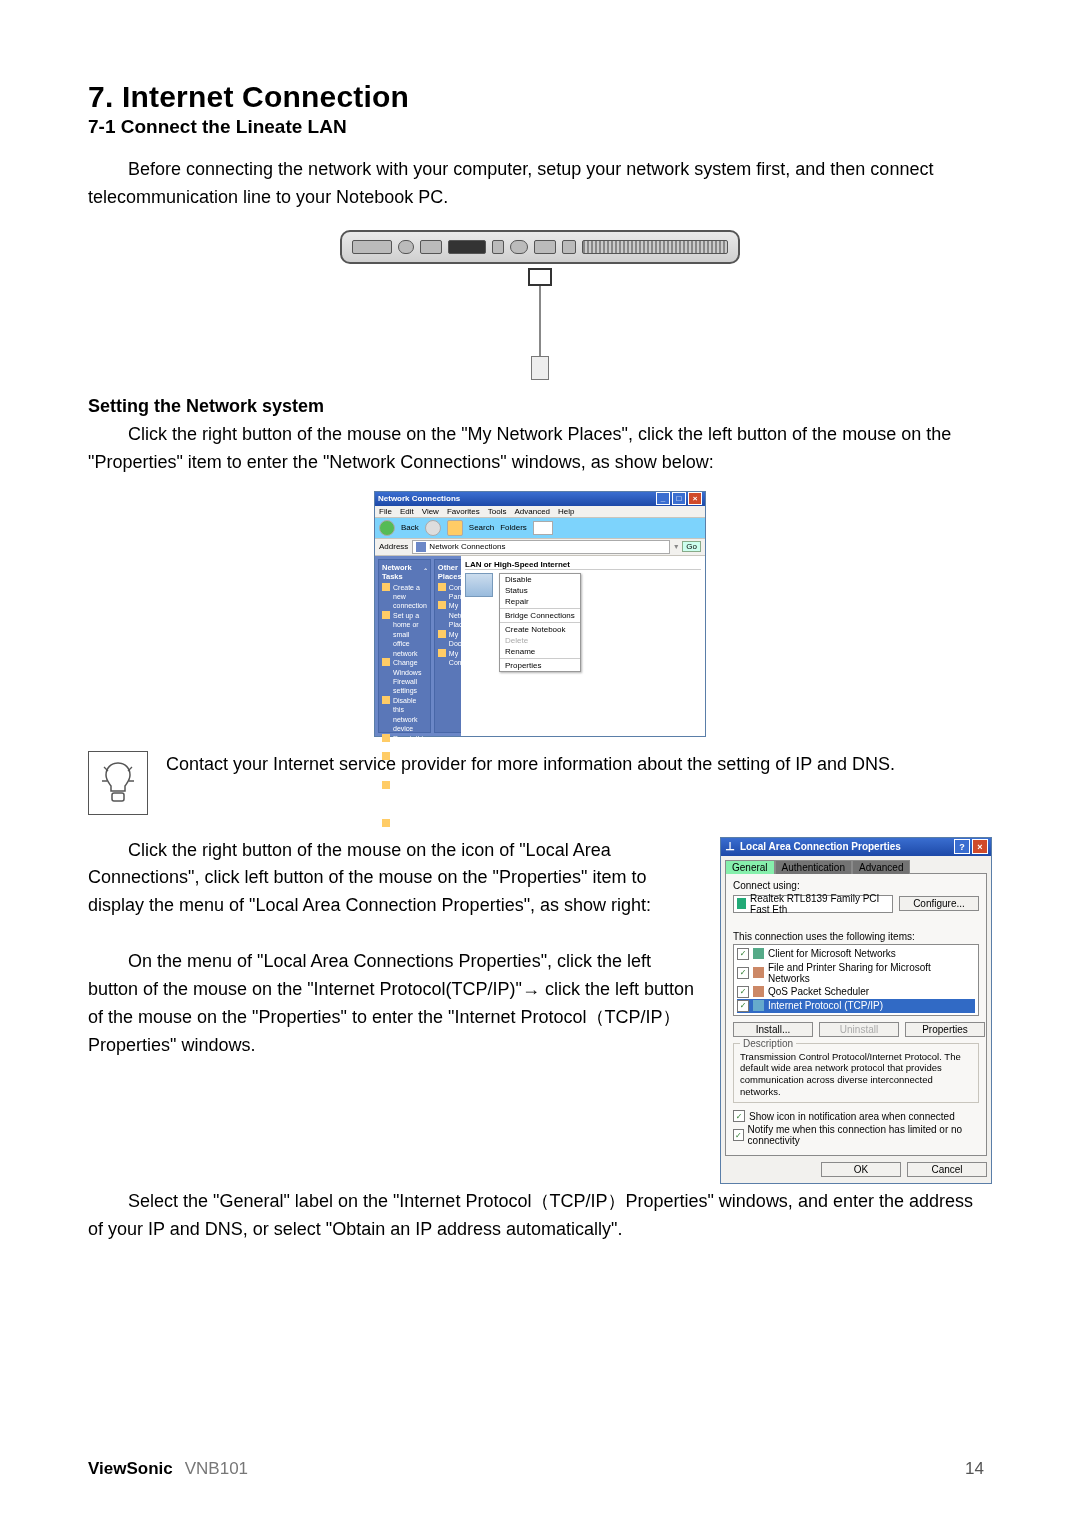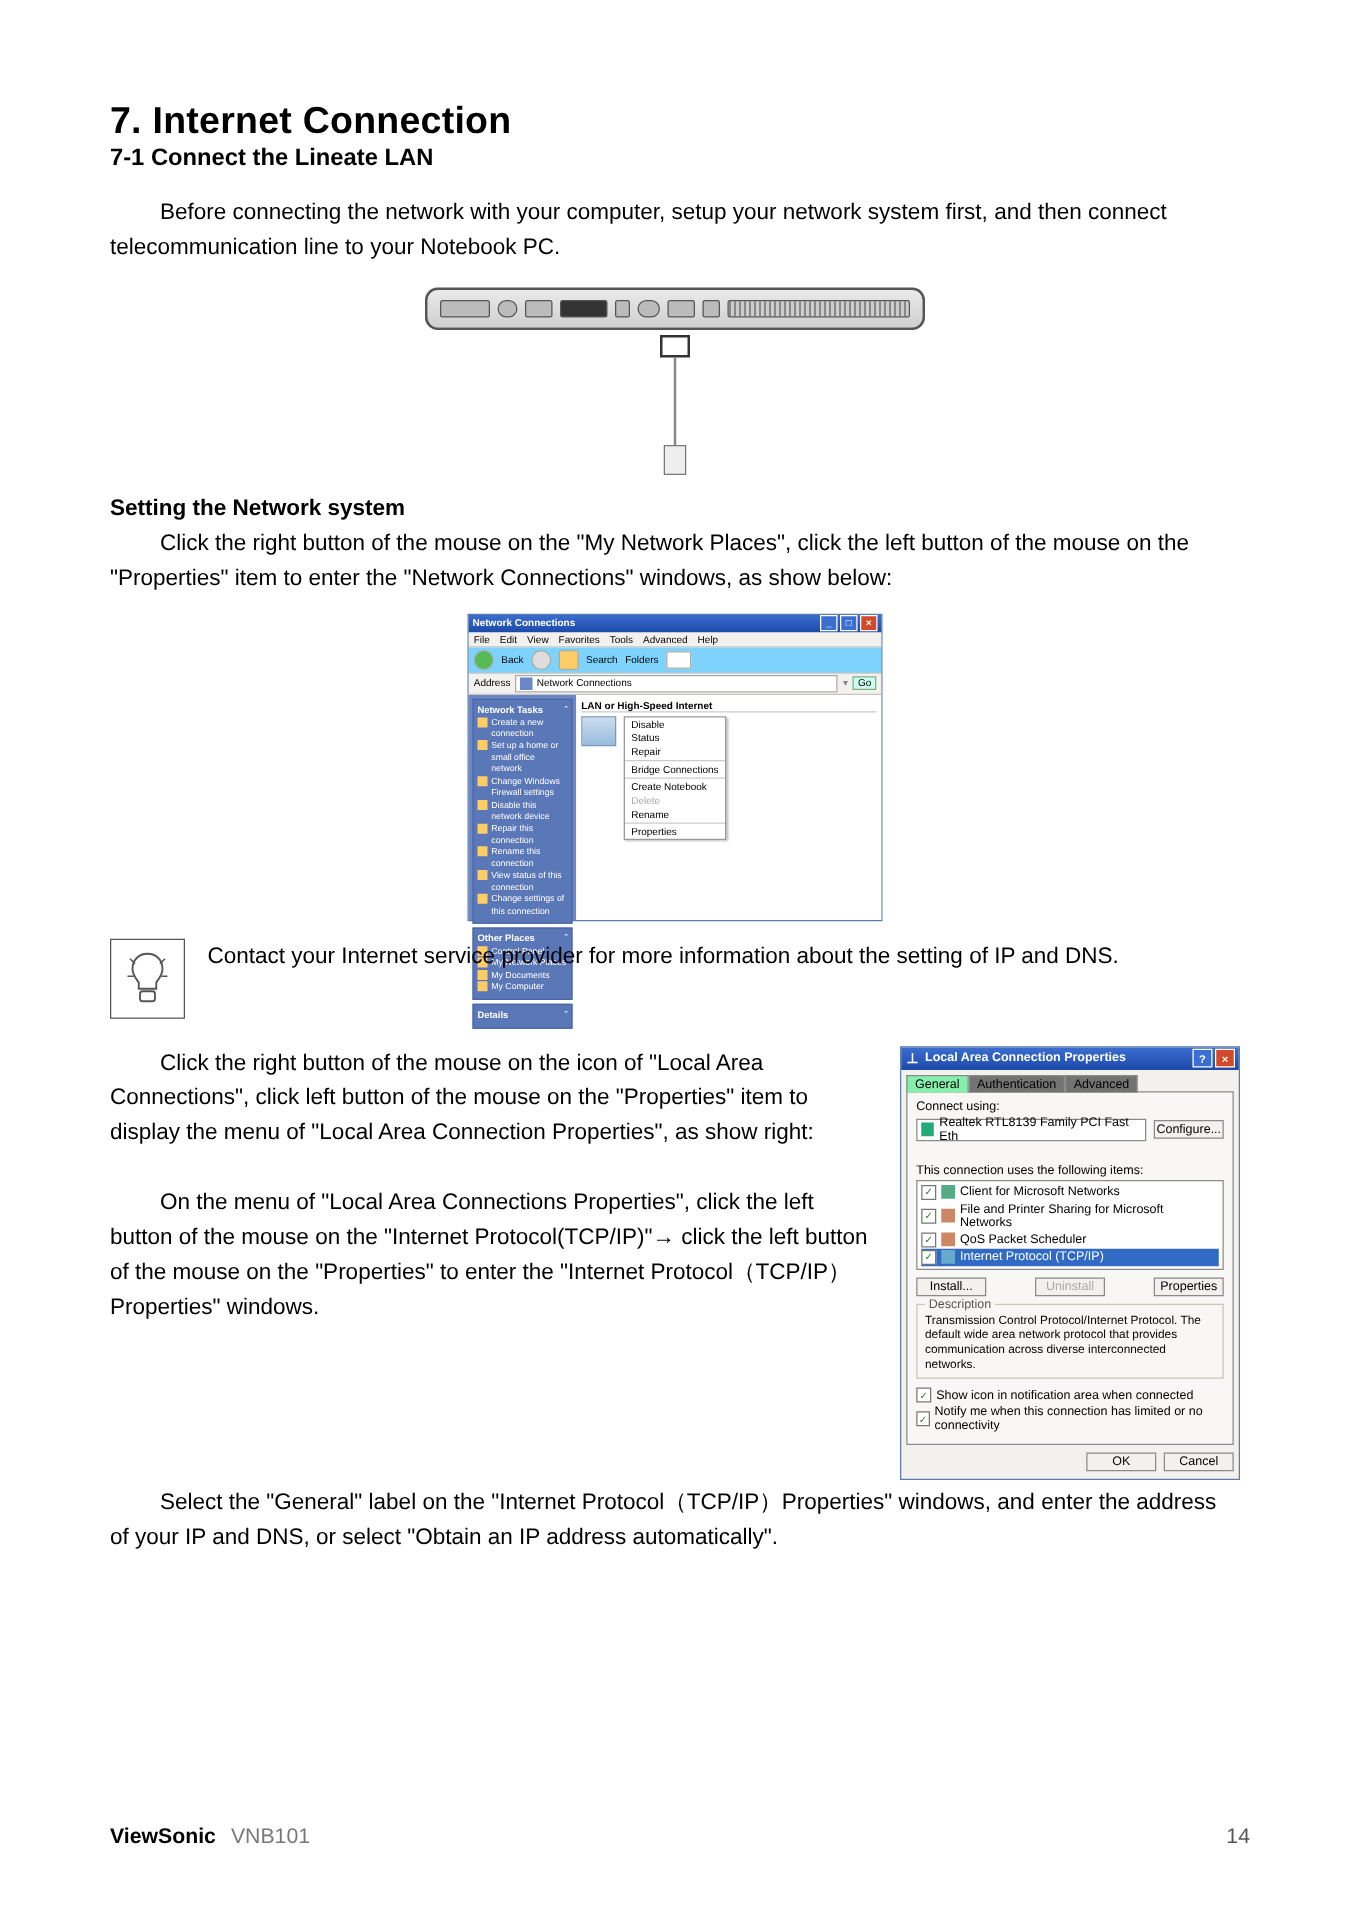--- a/index.html
+++ b/index.html
@@ -8,40 +8,40 @@
   h2{font-size:19px;font-weight:bold;margin:0 0 18px 0}
   p{font-size:18px;line-height:1.55;margin:0}
   .indent{text-indent:40px}
   .sub{font-size:18px;font-weight:bold;margin:16px 0 4px 0}
   .diagram{margin:18px auto 14px;display:block}
   .screenshot1{margin:14px auto 14px;display:block}
   .tip-row{display:flex;gap:18px;margin-top:6px}
   .tip-row .txt{flex:1}
   .wrap2{display:flex;gap:14px;margin-top:22px;align-items:flex-start}
   .wrap2 .left{flex:1}
-  .footer{position:absolute;bottom:50px;left:88px;right:80px;display:flex;justify-content:space-between;font-size:17px}
+  .footer{position:absolute;bottom:50px;left:88px;right:96px;display:flex;justify-content:space-between;font-size:17px}
   .footer .brand{font-weight:bold}
   .footer .model{font-weight:normal;margin-left:12px;color:#777}
   .pagenum{color:#555}
   
   .dlg{width:270px;border:1px solid #5a7ea8;font-family:Tahoma,Arial,sans-serif;font-size:10px;color:#000;background:#f2f1ee}
   .dlg .titlebar{height:18px;background:linear-gradient(#3a6ed0,#1d49a8);color:#fff;display:flex;align-items:center;padding:0 3px;font-size:10px;font-weight:bold}
   .dlg .titlebar .ticon{width:12px;height:12px;margin-right:4px;display:flex;align-items:center;justify-content:center;font-size:11px}
   .dlg .titlebar .spacer{flex:1}
   .dlg .titlebar .winbtn{width:14px;height:13px;margin-left:2px;border:1px solid #fff;display:flex;align-items:center;justify-content:center;font-size:9px;color:#fff;background:#3a6ed0}
   .dlg .titlebar .winbtn.close{background:#d04a2a}
   .dlg .body{padding:3px 4px 6px}
   .dlg .tabs{display:flex;gap:0;margin-bottom:0}
   .dlg .tab{border:1px solid #8a8a8a;border-bottom:none;background:#737373;padding:1px 6px;font-size:10px;position:relative;top:1px}
   .dlg .tab.active{background:#86efac;z-index:2}
   .dlg .panel{border:1px solid #8a8a8a;background:#f8f7f5;padding:6px 7px 8px}
   .dlg .lbl{font-size:10px;margin-bottom:2px}
   .dlg .field{border:1px solid #8a8a8a;background:#fff;height:16px;display:flex;align-items:center;padding:0 3px;gap:4px}
   .dlg .row{display:flex;gap:6px;align-items:center;margin-top:4px}
-  .dlg .btn{border:1px solid #8a8a8a;background:#f2f1ee;padding:1px 0;font-size:10px;min-width:54px;text-align:center}
+  .dlg .btn{border:1px solid #8a8a8a;background:#f2f1ee;padding:1px 12px;font-size:10px;min-width:54px;text-align:center}
   .dlg .list{border:1px solid #8a8a8a;background:#fff;padding:2px 3px;margin-top:2px}
   .dlg .li{display:flex;align-items:center;gap:4px;font-size:10px;padding:1px 0}
   .dlg .li.sel{background:#316ac5;color:#fff}
   .dlg .chk{width:10px;height:10px;border:1px solid #777;display:inline-flex;align-items:center;justify-content:center;font-size:8px;color:#2a7a2a;background:#fff}
   .dlg .mini{width:11px;height:11px;background:#5a8;display:inline-block}
   .dlg .grp{border:1px solid #c8c5bd;padding:4px 6px;margin-top:6px}
   .dlg .grp-title{position:relative;top:-10px;background:#f8f7f5;display:inline-block;padding:0 3px;font-size:10px;color:#555}
   .dlg .grp-body{margin-top:-8px;font-size:9.5px;line-height:1.25}
   .dlg .bottom{display:flex;justify-content:flex-end;gap:6px;margin-top:6px}
   
@@ -53,21 +53,21 @@
   .nc .titlebar .wb{width:12px;height:11px;border:1px solid #fff;margin-left:2px;background:#3a6ed0;color:#fff;display:flex;align-items:center;justify-content:center;font-size:8px}
   .nc .titlebar .wb.close{background:#d04a2a}
   .nc .menubar{background:#f2f1ee;padding:1px 4px;font-size:8px;display:flex;gap:8px;border-bottom:1px solid #c8c5bd}
   .nc .toolbar{background:#7dd3fc;padding:2px 4px;display:flex;align-items:center;gap:6px;border-bottom:1px solid #c8c5bd;font-size:8px}
   .nc .tbtn{width:14px;height:14px;border-radius:50%;background:#ddd;border:1px solid #aaa}
   .nc .tbtn.grn{background:#5b5}
   .nc .addr{background:#f2f1ee;padding:1px 4px;display:flex;align-items:center;gap:4px;border-bottom:1px solid #c8c5bd;font-size:8px}
   .nc .addr .af{flex:1;background:#fff;border:1px solid #aaa;height:12px;display:flex;align-items:center;padding:0 3px}
   .nc .go{border:1px solid #8a8;background:#cfe;padding:0 3px}
   .nc .split{display:flex;height:180px}
-  .nc .side{width:80px;background:#6b87c7;color:#fff;padding:3px;display:flex;flex-direction:column;gap:3px}
+  .nc .side{width:80px;background:#6b87c7;color:#fff;padding:3px;display:flex;gap:3px}
   .nc .sidebox{background:#5a77b8;border:1px solid #4867a8;padding:3px 3px 4px}
   .nc .sidebox .hd{font-weight:bold;font-size:7.5px;margin-bottom:2px;display:flex;align-items:center;justify-content:space-between}
   .nc .sidebox .it{font-size:7px;line-height:1.35;display:flex;gap:3px;align-items:flex-start}
   .nc .sidebox .ico{width:8px;height:8px;background:#fc6;display:inline-block;flex-shrink:0}
   .nc .main{flex:1;background:#fff;padding:4px}
   .nc .grouph{font-weight:bold;font-size:8px;border-bottom:1px solid #ccc;margin-bottom:3px}
   .nc .conn{display:flex;gap:6px;align-items:flex-start}
   .nc .cicon{width:26px;height:22px;background:linear-gradient(#cde,#9bd);border:1px solid #79b}
   .nc .ctx{border:1px solid #999;background:#fff;box-shadow:1px 1px 2px rgba(0,0,0,.3);font-size:8px;min-width:72px}
   .nc .ctx .ci{padding:1px 5px}

